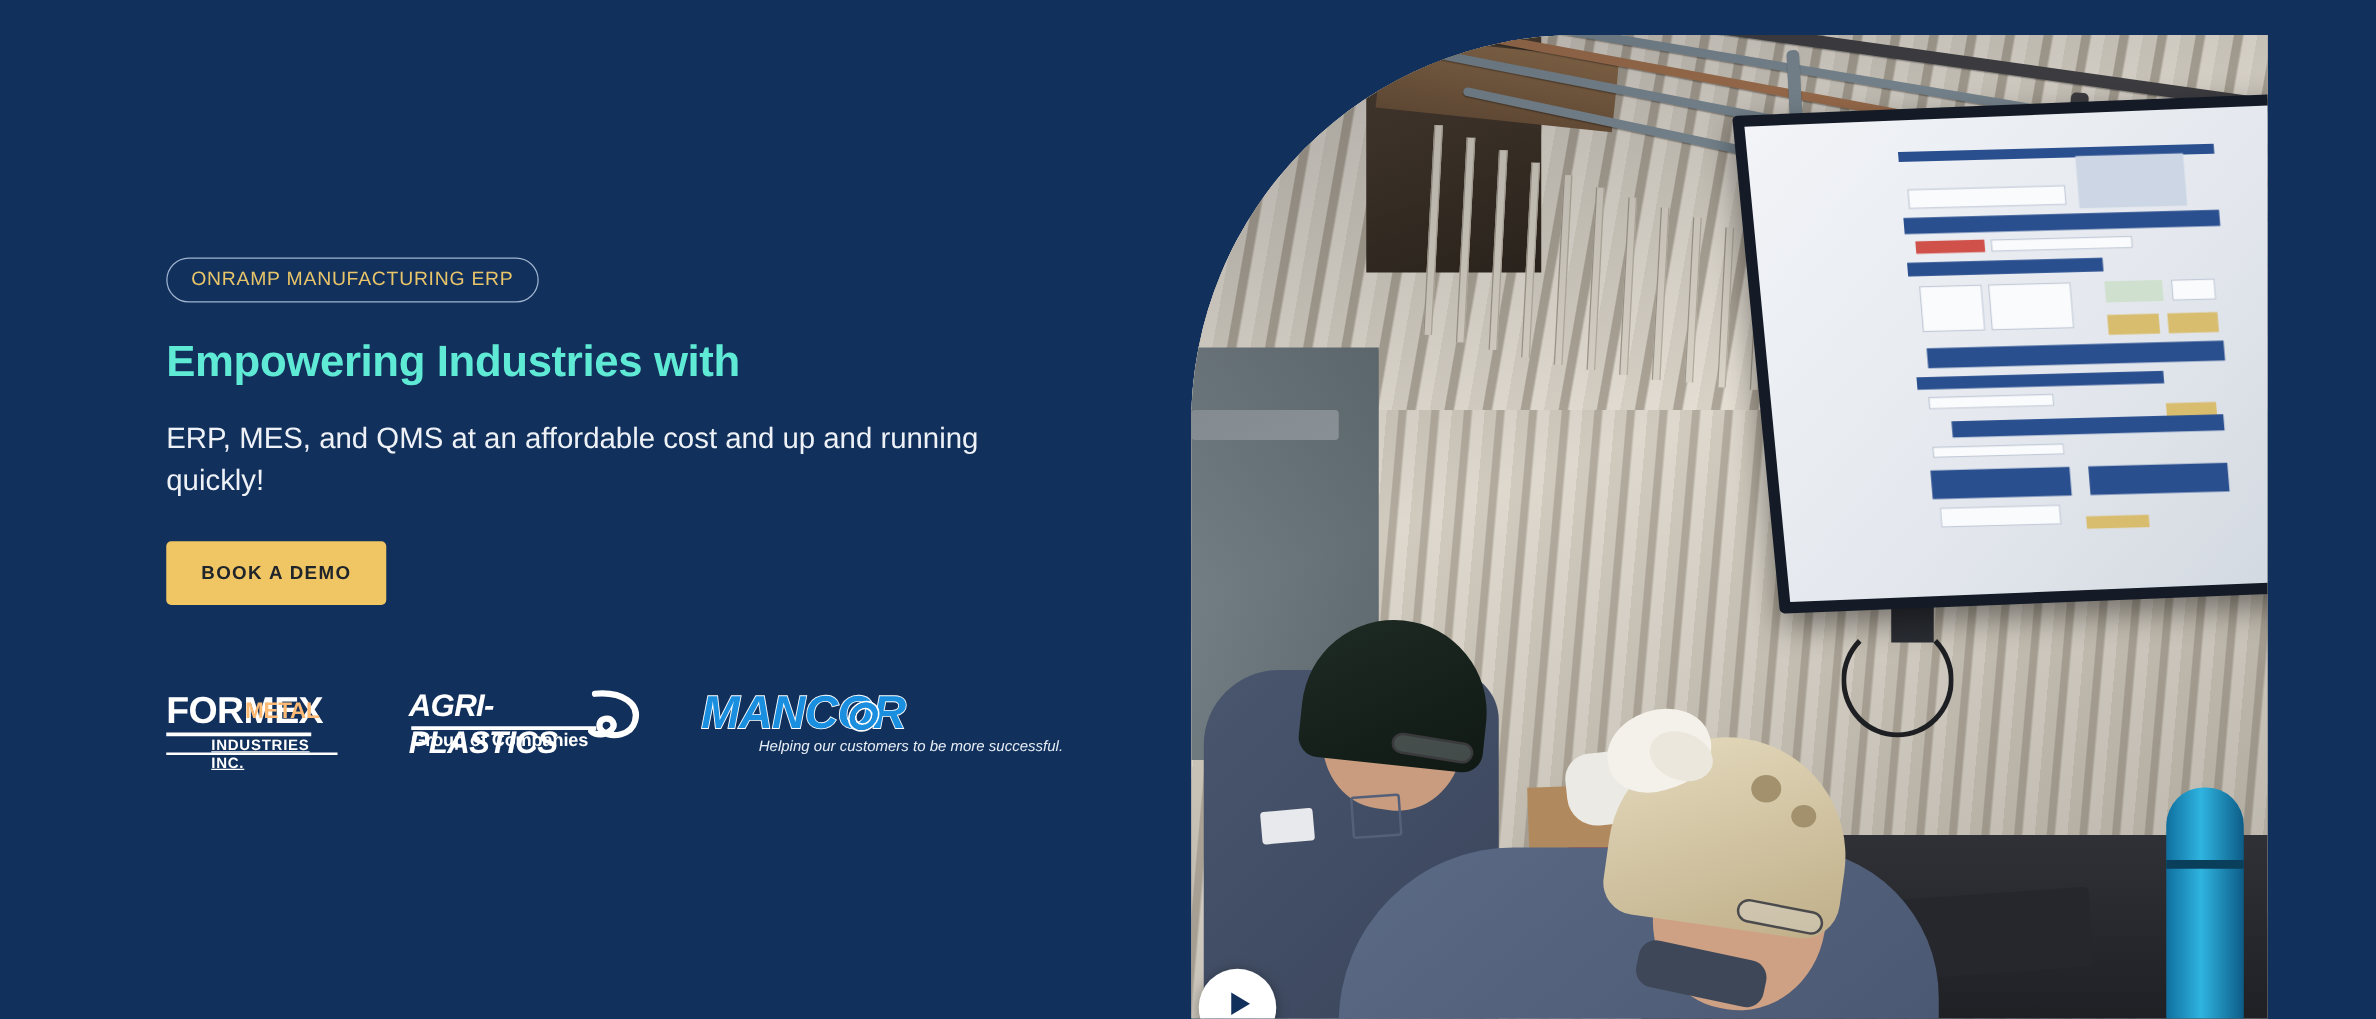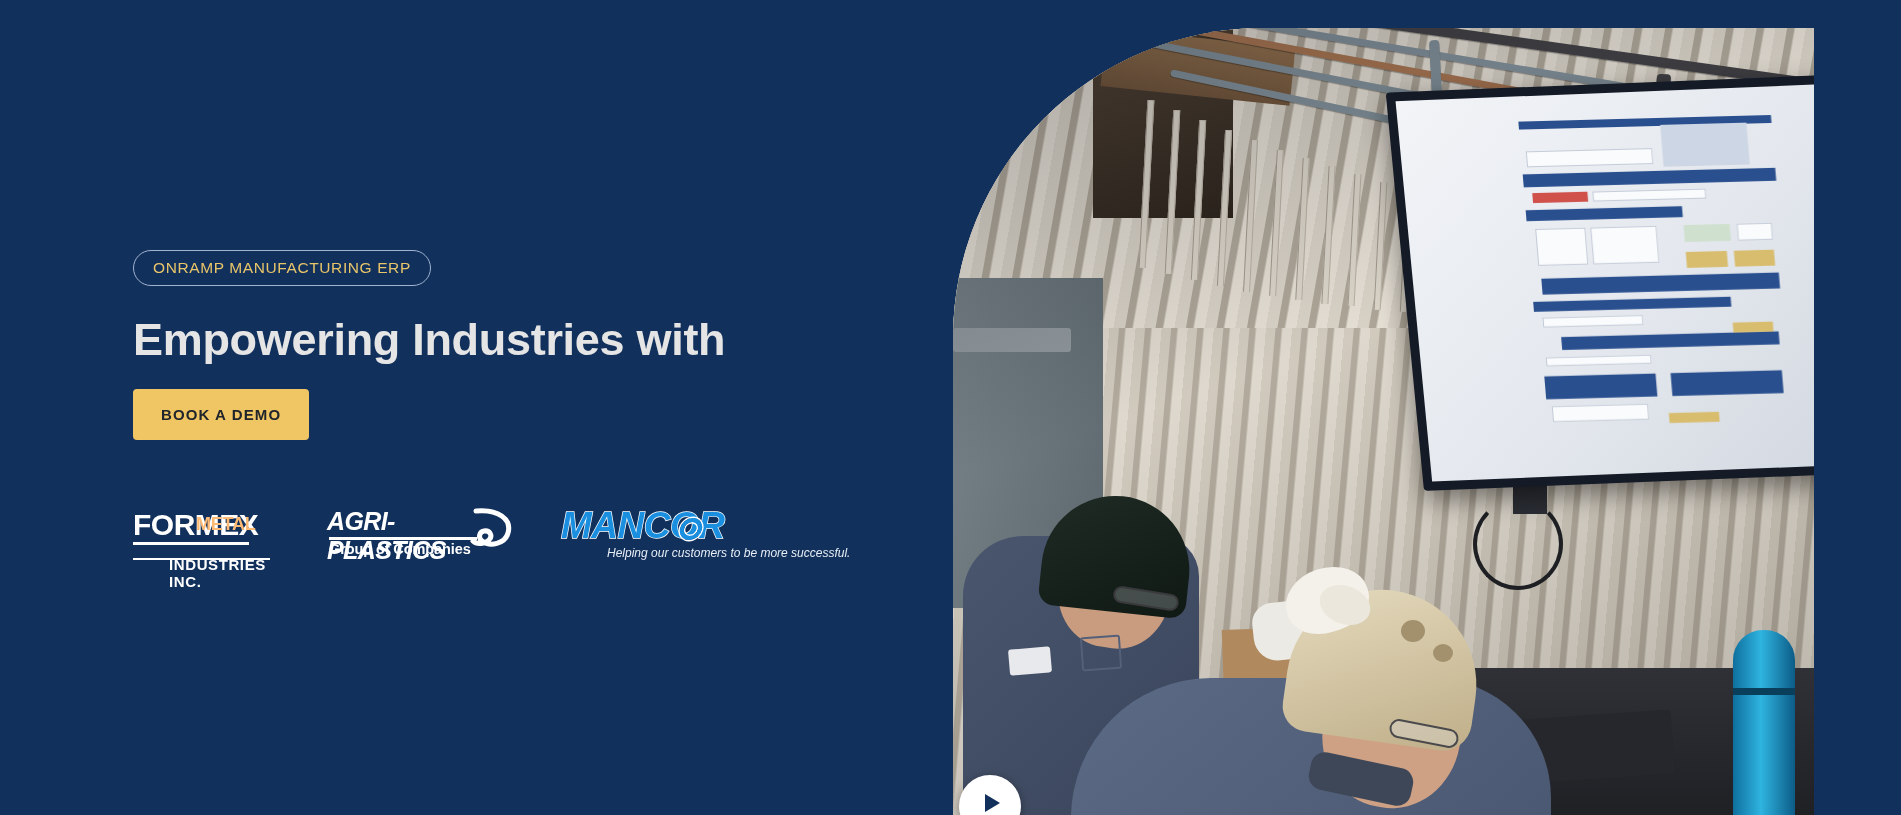--- a/index.html
+++ b/index.html
@@ -44,22 +44,22 @@
     border-radius: 20px;
     color: #e9c569;
     font-size: 15.5px;
     letter-spacing: 0.6px;
     font-weight: 400;
     white-space: nowrap;
     margin-bottom: 27px;
   }
 
   .headline {
-    color: #e5e5e5;
-    font-size: 45px;
+    color: #5eead4;
+    font-size: 35px;
     line-height: 1.22;
     font-weight: 700;
     letter-spacing: -0.3px;
     max-width: 620px;
     margin-bottom: 22px;
   }
 
   .subhead {
     color: #eef2f7;
     font-size: 23.5px;
@@ -99,22 +99,22 @@
     position: absolute; left: 0; top: 2px;
     font-size: 30px; font-weight: 700; color: #ffffff;
     letter-spacing: -0.5px; font-family: "Liberation Sans", sans-serif;
   }
   .formex-metal {
     position: absolute; left: 63px; top: 8px;
     font-size: 18px; font-weight: 700; color: #fdba74; letter-spacing: -0.2px;
   }
   .formex-rule1 { position: absolute; left: 0px; top: 36px; width: 116px; height: 3px; background: #ffffff; }
   .formex-ind {
-    position: absolute; left: 36px; top: 50px;
-    font-size: 15px; font-weight: 700; color: #ffffff; letter-spacing: 0.6px;
+    position: absolute; left: 36px; top: 39px;
+    font-size: 12px; font-weight: 700; color: #ffffff; letter-spacing: 0.6px; text-decoration: underline;
   }
   .formex-rule2 { position: absolute; left: 0px; top: 52px; width: 137px; height: 2px; background: #ffffff; }
 
   
   .logo-mancor { width: 248px; }
   .mancor-wrap { position: relative; width: 228px; height: 58px; }
   .mancor-main {
     position: absolute; left: 0; top: 0;
     font-size: 37px; font-weight: 700; font-style: italic;
     color: #1a8fe0;
@@ -405,20 +405,21 @@
 <div class="hero">
 
   <div class="content">
 
     <div class="badge">ONRAMP MANUFACTURING ERP</div>
 
     <h1 class="headline">
       <span>Empowering Industries with</span><br>
     </h1>
 
+    <p class="subhead">ERP, MES, and QMS at an affordable cost and up and running quickly!</p>
 
     <button class="cta">BOOK A DEMO</button>
 
     <div class="logos">
 
       <div class="logo-slot logo-formex">
         <div class="formex-wrap">
           <span class="formex-main">FORMEX</span>
           <span class="formex-metal">METAL</span>
           <span class="formex-rule1"></span>

